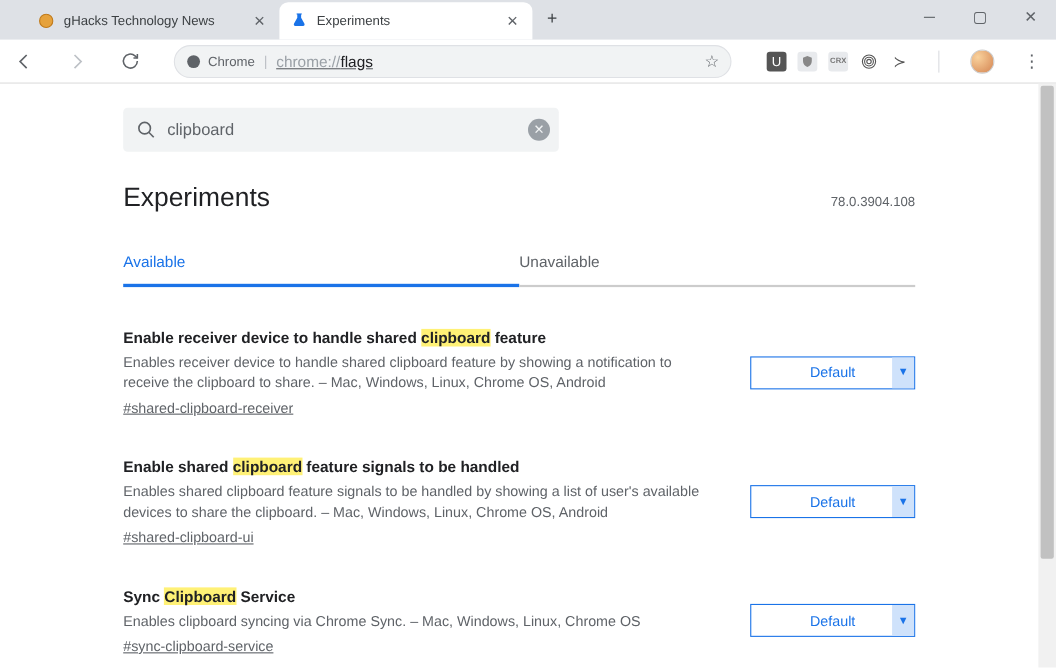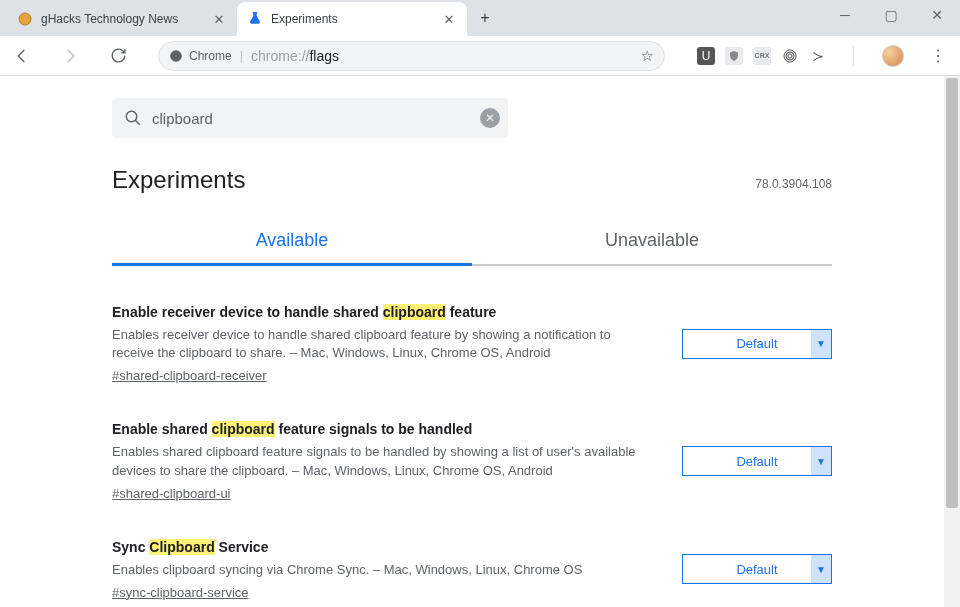--- a/index.html
+++ b/index.html
@@ -1,36 +1,36 @@
 <!DOCTYPE html>
 <html><head>
 <meta charset="utf-8">
 <style>
   * { box-sizing: border-box; margin: 0; padding: 0; }
   body { font-family: Arial, sans-serif; font-size: 13px; color: #202124; background: #fff; width: 960px; height: 607px; overflow: hidden; display:flex; flex-direction:column; }
   
   
-  .titlebar { height: 36px; background: #dee1e6; display: flex; align-items: flex-end; position: relative; padding-left: 7px; }
+  .titlebar { height: 36px; background: #dee1e6; display: flex; align-items: flex-end; position: relative; padding-left: 24px; }
   .tab { height: 34px; display: flex; align-items: center; padding: 0 10px 0 10px; border-radius: 8px 8px 0 0; min-width: 230px; position: relative; font-size: 12px; color: #3c4043; gap:8px;}
   .tab.active { background: #fff; }
   .tab .favicon { width: 16px; height: 16px; display:flex; align-items:center; justify-content:center; }
   .tab .title { flex: 1; white-space: nowrap; overflow: hidden; text-overflow: ellipsis; }
   .tab .close { width: 16px; height:16px; display:flex; align-items:center; justify-content:center; color:#5f6368; font-size:13px; border-radius:50%; }
   .newtab { width:28px; height:28px; margin-left:4px; display:flex; align-items:center; justify-content:center; color:#3c4043; font-size:16px; border-radius:50%; align-self:center;}
   .winctrls { position:absolute; right:0; top:0; height:100%; display:flex; }
   .winbtn { width:46px; height:30px; display:flex; align-items:center; justify-content:center; color:#5f6368; font-size:14px;}
   
   
   .toolbar { height: 40px; background: #fff; border-bottom: 1px solid #ddd; display:flex; align-items:center; padding: 0 8px; gap:20px;}
   .navbtn { width:28px; height:28px; display:flex; align-items:center; justify-content:center; border-radius:50%; color:#5f6368;}
   .navbtn.disabled{ color:#bdc1c6;}
   .omnibox { flex:1; height:30px; border:1px solid #dfe1e5; border-radius:15px; display:flex; align-items:center; padding:0 10px; margin:0 6px; background:#f1f3f4;}
   .omnibox .secure { color:#5f6368; font-size:12px; display:flex; align-items:center; gap:6px;}
   .omnibox .sep { color:#bdc1c6; margin:0 8px;}
-  .omnibox .url { color:#5f6368; font-size:14px;}
+  .omnibox .url { color:#5f6368; font-size:14px;text-decoration:underline;}
   .omnibox .star { margin-left:auto; color:#5f6368; font-size:15px;}
   .exticons { display:flex; gap:10px; align-items:center; margin:0 6px;}
   .exticon { width:18px; height:18px; display:flex; align-items:center; justify-content:center; color:#777; font-size:12px; background:#e8eaed; border-radius:3px;}
   .avatar { width:22px; height:22px; border-radius:50%; background: radial-gradient(circle at 30% 30%, #f9d29d, #d48451); margin-left:8px; border:1px solid #ccc;}
   .menu-dots { font-size:16px; color:#5f6368; margin:0 6px; }
   
   
   .content-outer { flex:1; display:flex; }
   .content { flex:1; overflow: hidden; }
   .scrollbar { width:16px; background:#f1f1f1; position:relative;}
@@ -43,21 +43,21 @@
   .search svg{ color:#5f6368; }
   .search input { border:none; background:transparent; outline:none; font-size:15px; color:#5f6368; flex:1;}
   .search .clear { width:20px; height:20px; background:#9aa0a6; border-radius:50%; color:#f1f3f4; display:flex; align-items:center; justify-content:center; font-size:12px;}
   .reset-btn { height:36px; padding: 0 18px; border:1px solid #dadce0; border-radius:4px; background:#fff; color:#1a73e8; font-size:14px; font-weight:500; display:flex;align-items:center;}
   
   .head2 { display:flex; align-items:baseline; justify-content:space-between; margin-bottom:24px;}
   .head2 h1 { font-size:24px; font-weight:400; color:#202124;}
   .version { font-size:12px; color:#5f6368;}
   
   .tabs-row { display:flex; }
-  .ftab { flex:1; text-align:center; padding:12px 0; font-size:18px; color:#5f6368; border-bottom:2px solid #ccc; cursor:pointer;}
+  .ftab { flex:1; padding:12px 0; font-size:14px; color:#5f6368; border-bottom:2px solid #ccc; cursor:pointer;}
   .ftab.active { color:#1a73e8; border-bottom:3px solid #1a73e8; }
   
   .flag { display:flex; gap:28px; padding-top:38px; align-items:center;}
   .flag-text { flex:1; }
   .flag-title { font-size:14px; font-weight:700; color:#202124; margin-bottom:6px;}
   .flag-desc { font-size:13px; color:#5f6368; line-height:1.4; margin-bottom:6px;}
   .flag-link { font-size:13px; color:#5f6368; text-decoration:underline; cursor:pointer; display:inline-block;}
   .hl { background:#fff176; }
   .select { width:150px; height:30px; border:1px solid #1a73e8; color:#1a73e8; display:flex; align-items:center; padding:0 0; font-size:13px; position:relative; background:#fff;}
   .select .val { flex:1; text-align:center;}

